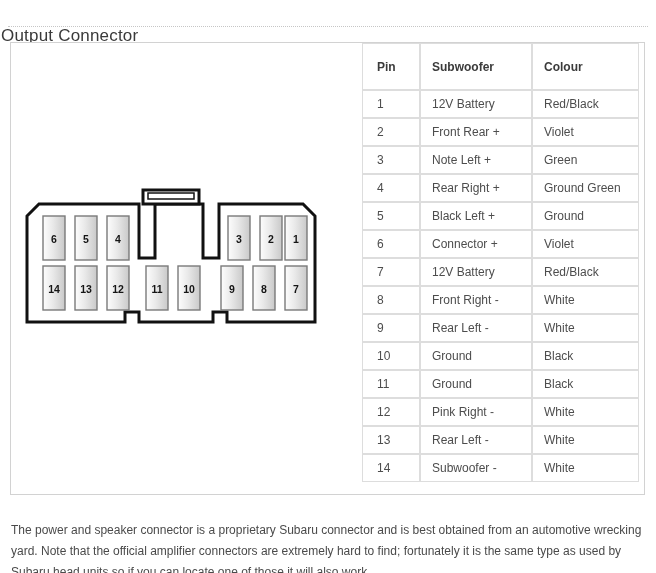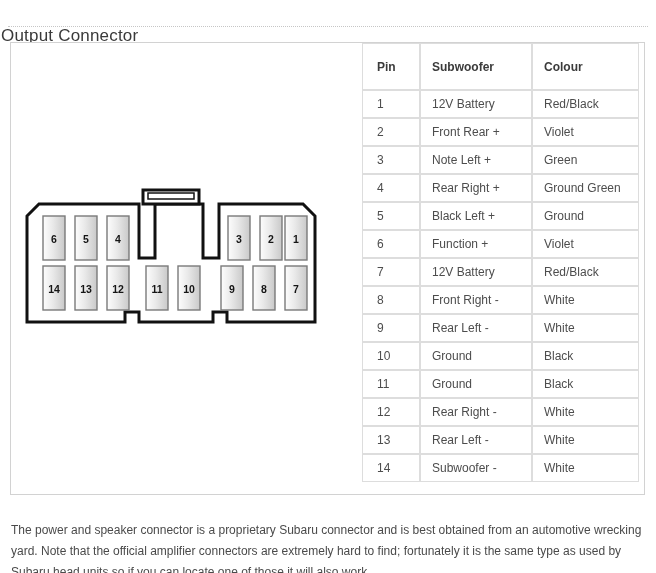--- a/index.html
+++ b/index.html
@@ -254,21 +254,21 @@
         <td>Rear Right +</td>
         <td>Ground Green</td>
       </tr>
       <tr>
         <td class="pin-cell">5</td>
         <td>Black Left +</td>
         <td>Ground</td>
       </tr>
       <tr>
         <td class="pin-cell">6</td>
-        <td>Function +</td>
+        <td>Connector +</td>
         <td>Violet</td>
       </tr>
       <tr>
         <td class="pin-cell">7</td>
         <td>12V Battery</td>
         <td>Red/Black</td>
       </tr>
       <tr>
         <td class="pin-cell">8</td>
         <td>Front Right -</td>
@@ -284,21 +284,21 @@
         <td>Ground</td>
         <td>Black</td>
       </tr>
       <tr>
         <td class="pin-cell">11</td>
         <td>Ground</td>
         <td>Black</td>
       </tr>
       <tr>
         <td class="pin-cell">12</td>
-        <td>Rear Right -</td>
+        <td>Pink Right -</td>
         <td>White</td>
       </tr>
       <tr>
         <td class="pin-cell">13</td>
         <td>Rear Left -</td>
         <td>White</td>
       </tr>
       <tr>
         <td class="pin-cell">14</td>
         <td>Subwoofer -</td>

